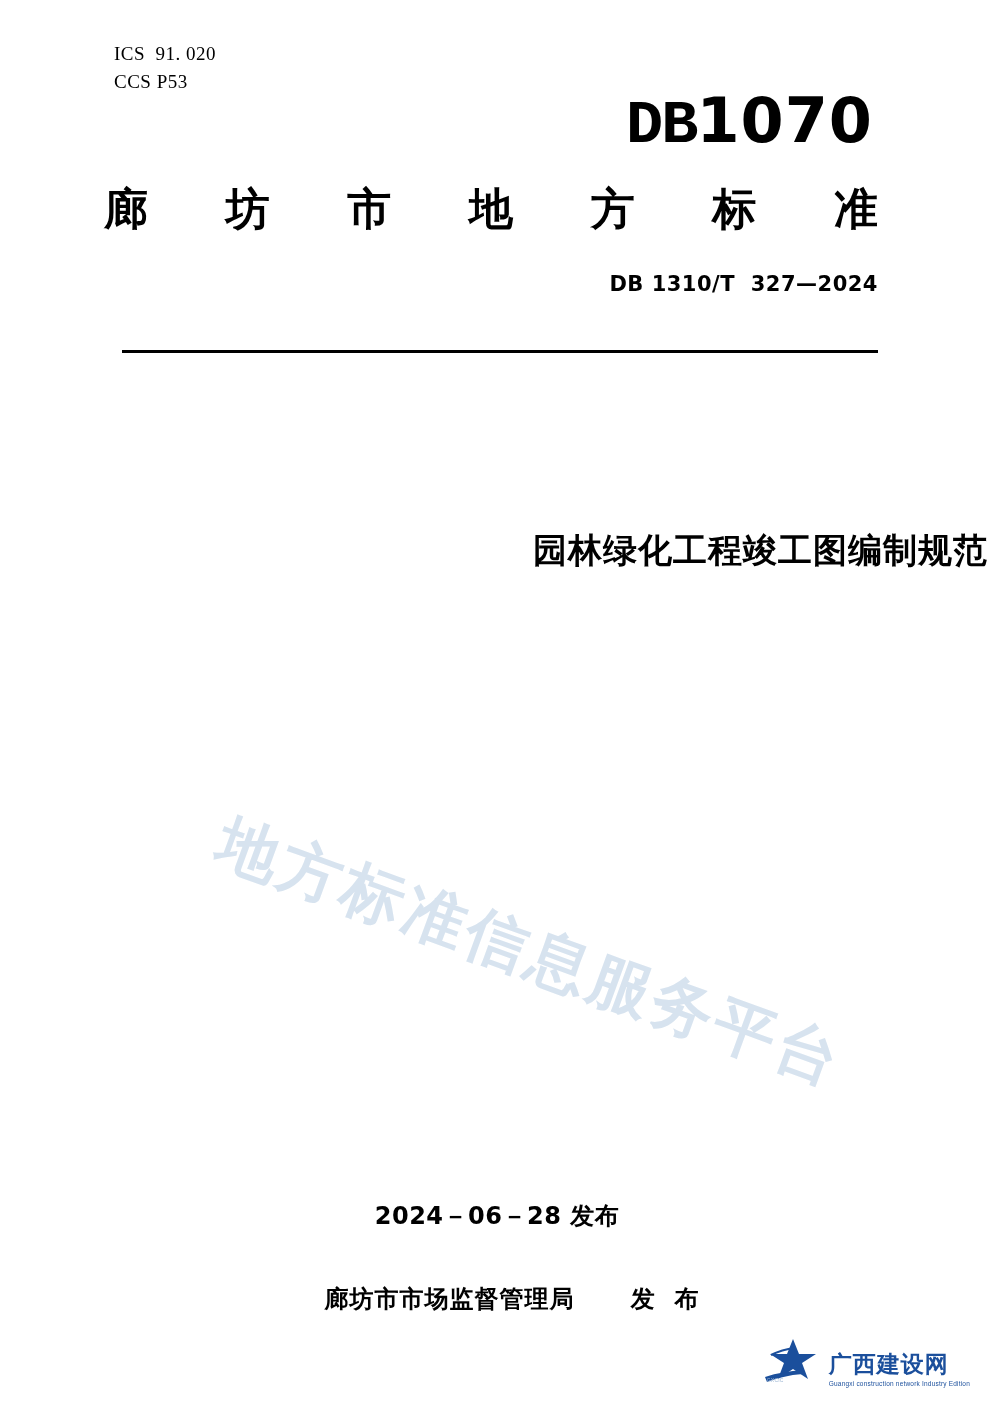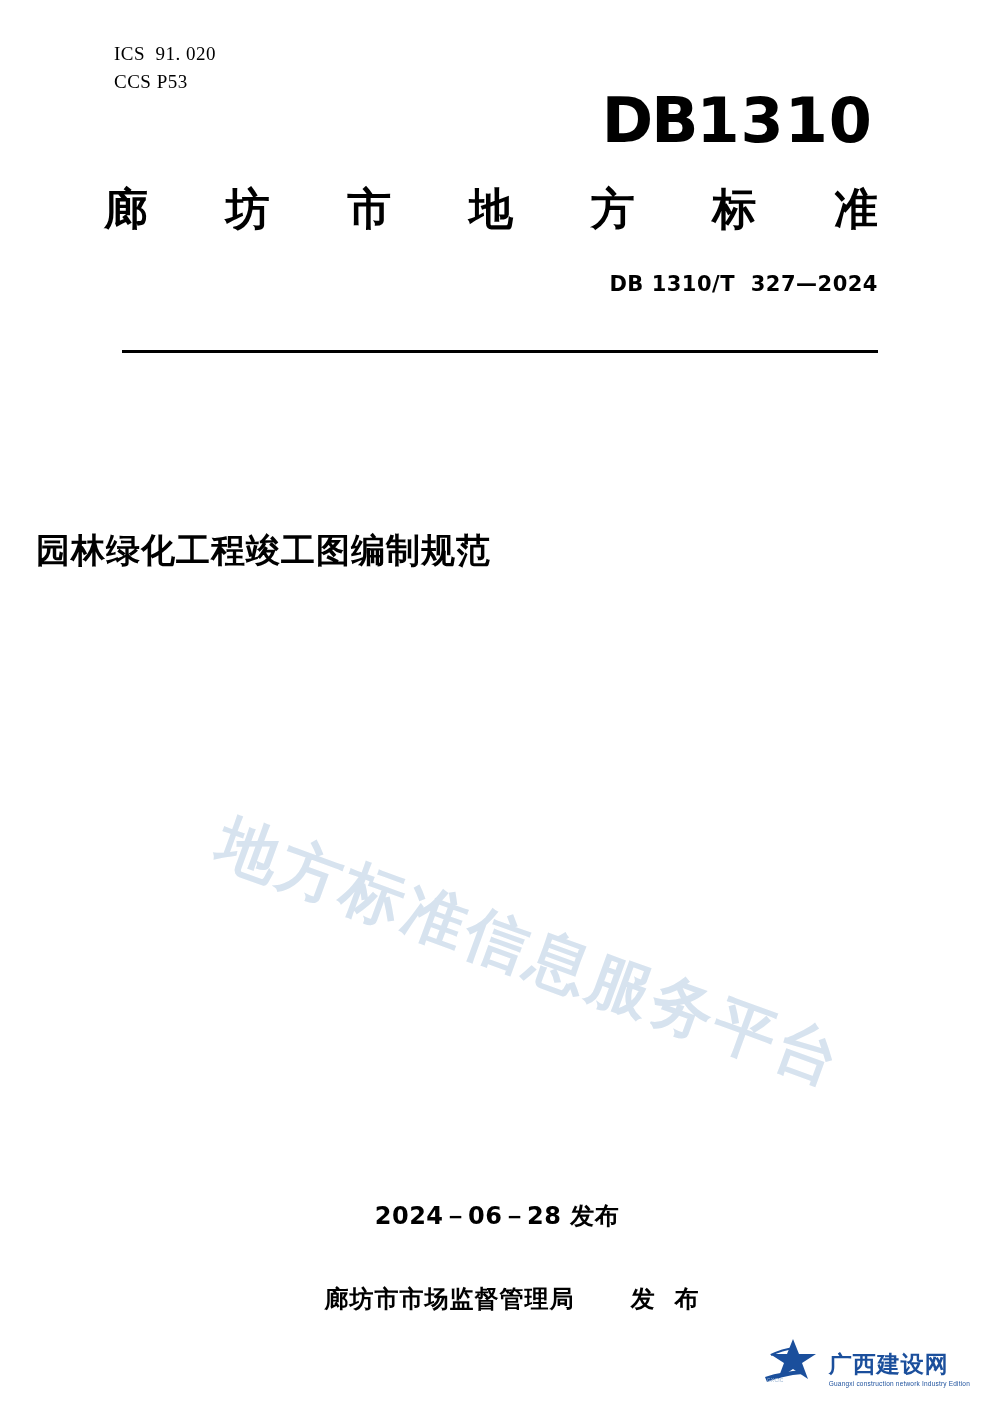--- a/index.html
+++ b/index.html
@@ -41,20 +41,21 @@
     top: 90px;
     font-family: "DejaVu Sans", sans-serif;
     font-weight: bold;
     font-size: 62px;
     letter-spacing: 1px;
     line-height: 1;
     white-space: pre;
   }
   .db-logo .db-part {
     letter-spacing: -2px;
+    font-family: Liberation Mono, monospace;
   }
 
   
   .std-title {
     position: absolute;
     left: 100px;
     right: 110px;
     top: 185px;
     font-family: "DejaVu Sans", sans-serif;
     font-weight: bold;
@@ -89,26 +90,25 @@
     height: 3px;
     background: #000;
   }
 
   
   .doc-title {
     position: absolute;
     left: 0;
     right: 0;
     top: 528px;
-    text-align: left;
+    text-align: right;
     font-family: "DejaVu Sans", sans-serif;
     font-weight: bold;
     font-size: 34px;
     letter-spacing: 1px;
-    margin-left: 32px;
   }
 
   
   .watermark {
     position: absolute;
     left: 230px;
     top: 800px;
     width: 620px;
     height: 360px;
     transform: rotate(20deg);
@@ -202,21 +202,21 @@
 </head>
 <body>
 
 <div class="page">
 
   <div class="codes">
     <div class="code-line"><span>ICS</span>&nbsp;&nbsp;<span>91. 020</span></div>
     <div class="code-line"><span>CCS</span>&nbsp;<span>P53</span></div>
   </div>
 
-  <div class="db-logo"><span class="db-part">DB</span><span>1310</span></div>
+  <div class="db-logo"><span class="db-part">DB</span><span>1070</span></div>
 
   <div class="std-title">
     <span>廊</span>
     <span>坊</span>
     <span>市</span>
     <span>地</span>
     <span>方</span>
     <span>标</span>
     <span>准</span>
   </div>

